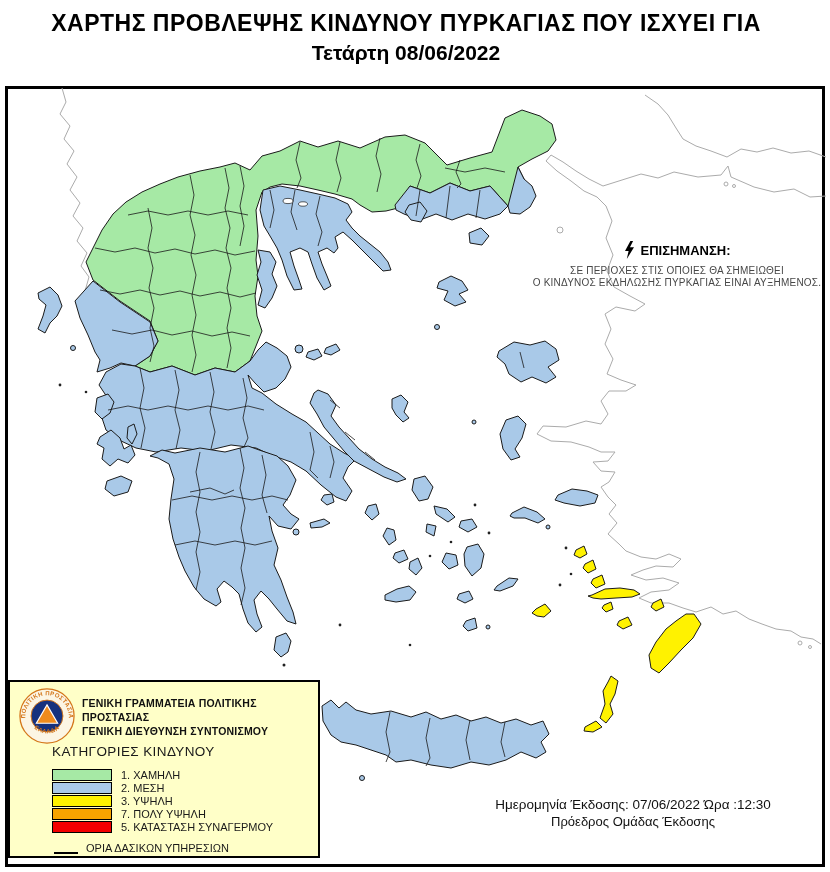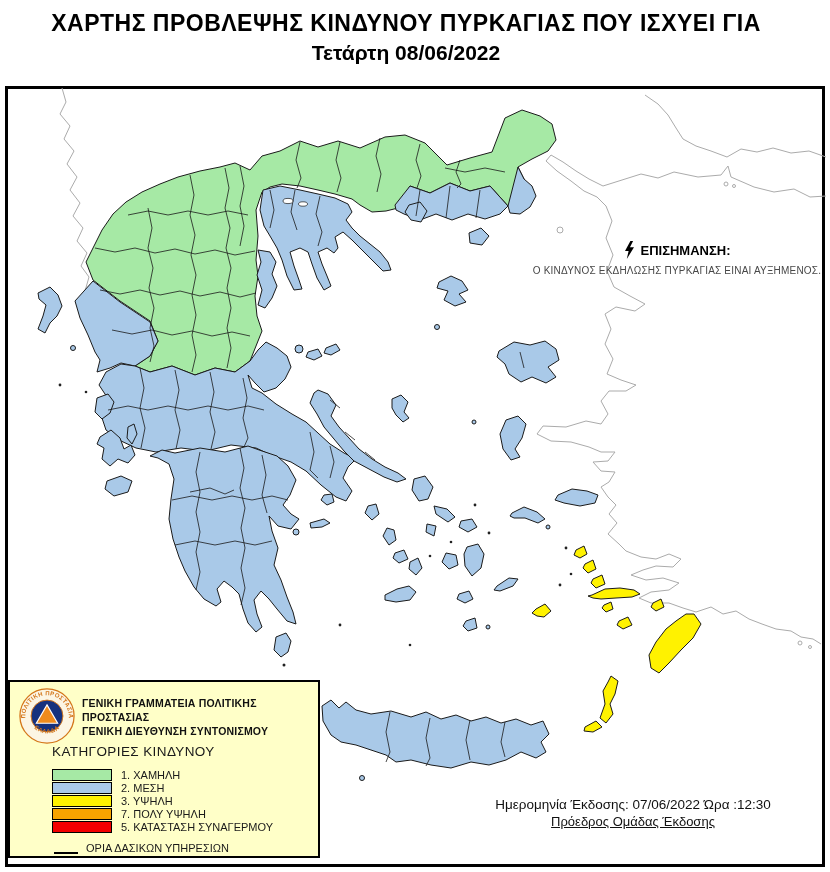--- a/index.html
+++ b/index.html
@@ -27,21 +27,21 @@
   .sw-medium{background:var(--c-medium,#A9C9E8);}
   .sw-high{background:var(--c-high,#FFF200);}
   .sw-very_high{background:var(--c-very_high,#F7A400);}
   .sw-alarm{background:var(--c-alarm,#F30000);}
   .legend-label{font-size:11px;color:#1a1a1a;white-space:nowrap;}
   .boundary-row{position:absolute;left:44px;top:160px;display:flex;align-items:flex-end;}
   .boundary-line{width:24px;height:2px;background:#000;margin-right:8px;}
   .issue-block{position:absolute;left:442px;top:797px;width:382px;text-align:center;color:#111;}
   .issue-l1{font-size:13.5px;}
   .issue-l2{font-size:13px;margin-top:6px;}
-  .issue-l3{font-size:13px;margin-top:2px;text-decoration:underline;}
+  .issue-l3{font-size:13px;margin-top:2px;}
   
   .f-low{fill:var(--c-low,#A6E9A5);stroke:#1b1b1b;stroke-width:1;stroke-linejoin:round;}
   .f-med{fill:var(--c-medium,#A9C9E8);stroke:#1b1b1b;stroke-width:1;stroke-linejoin:round;}
   .f-high{fill:var(--c-high,#FFF200);stroke:#1b1b1b;stroke-width:1;stroke-linejoin:round;}
   .neighbor{fill:none;stroke:var(--c-neighbor,#ABABAB);stroke-width:1;stroke-linejoin:round;}
   .subdiv{fill:none;stroke:#1b1b1b;stroke-width:.8;stroke-linejoin:round;}
   .lake{fill:#fff;stroke:#1b1b1b;stroke-width:.7;}
   .islet{fill:#222;}
 </style>
 </head>
@@ -199,20 +199,21 @@
   </svg>
 
   <div class="note-block">
     <div class="note-head">
       <svg width="11" height="18" viewBox="0 0 12 20">
         <polygon points="7,0 1,11 5,11 3,20 11,7 6.5,7 10,0" fill="#000"></polygon>
       </svg>
       <span>ΕΠΙΣΗΜΑΝΣΗ:</span>
     </div>
     <div class="note-lines">
+      <div>ΣΕ ΠΕΡΙΟΧΕΣ ΣΤΙΣ ΟΠΟΙΕΣ ΘΑ ΣΗΜΕΙΩΘΕΙ</div>
       <div>Ο ΚΙΝΔΥΝΟΣ ΕΚΔΗΛΩΣΗΣ ΠΥΡΚΑΓΙΑΣ ΕΙΝΑΙ ΑΥΞΗΜΕΝΟΣ.</div>
     </div>
   </div>
 
   <div class="legend-box">
     <svg class="legend-logo" width="58" height="58" viewBox="0 0 60 60">
       <circle cx="30" cy="30" r="28" fill="#fcf5e4" stroke="#d4761a" stroke-width="1.3"></circle>
       <path id="arcTop" d="M 7.5,31 A 22.5,22.5 0 0 1 52.5,31" fill="none"></path>
       <path id="arcBot" d="M 11,29 A 19,19 0 0 0 49,29" fill="none"></path>
       <circle cx="30" cy="30" r="16.5" fill="#15317e" stroke="#d4761a" stroke-width="1"></circle>

